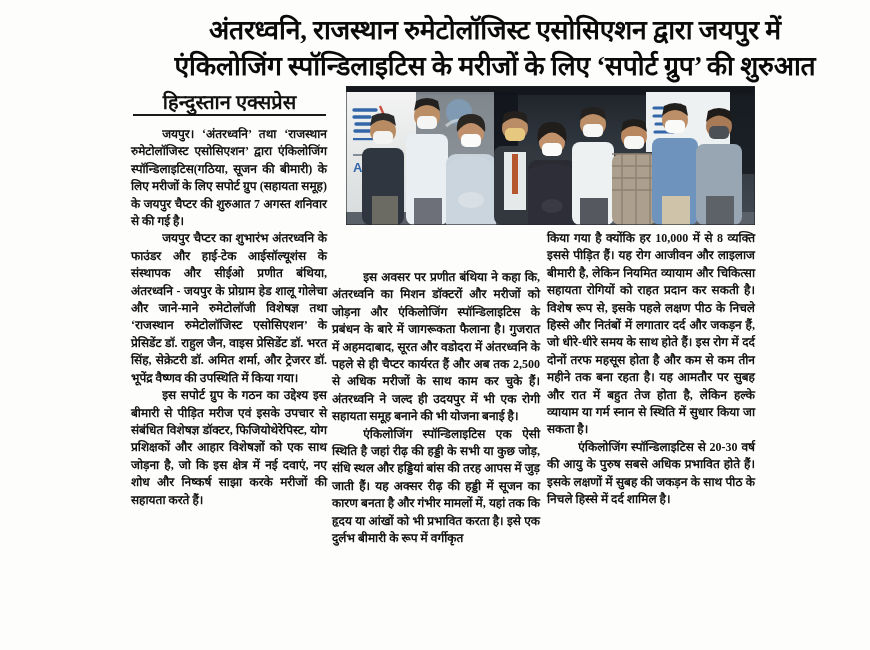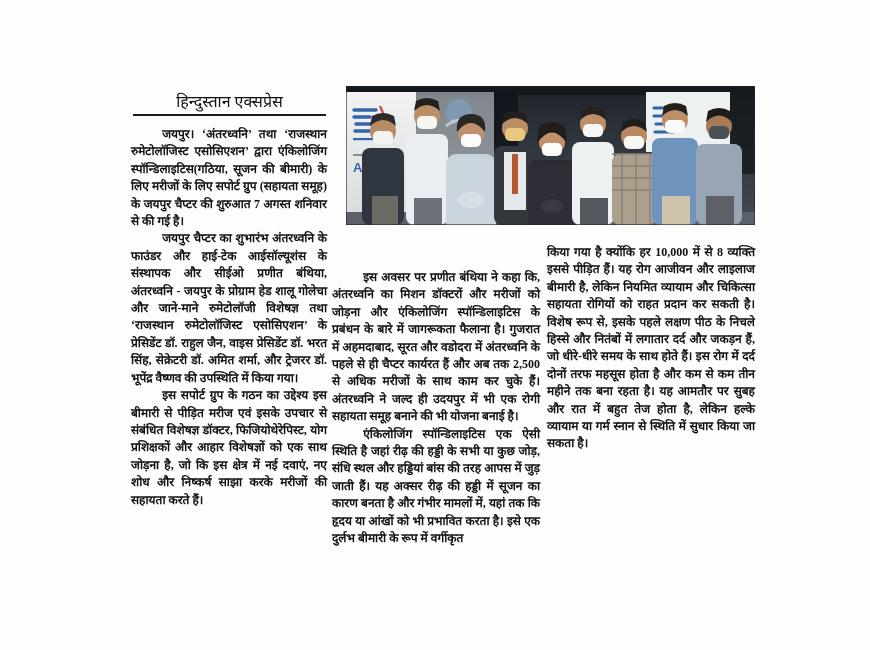--- a/index.html
+++ b/index.html
@@ -28,22 +28,22 @@
     color:#0a0a0a;
     font-family:"Liberation Serif","DejaVu Serif",serif;
   }
   .headline .l2{display:block;}
   
   .byline-wrap{
     position:absolute;
     left:133px;top:93px;width:193px;
   }
   .byline{
-    font-weight:normal;
-    font-size:16px;
+    font-weight:bold;
+    font-size:20px;
     line-height:18px;
     text-align:center;
     color:#111;
   }
   .byline-rule{
     margin-top:3px;
     height:1.6px;
     background:#1a1a1a;
     width:100%;
   }
@@ -63,27 +63,31 @@
     text-align:justify;
     text-justify:inter-word;
     color:#111;
     font-family:"Liberation Serif","DejaVu Serif",serif;
     font-weight:600;
   }
   .col p{margin:0;text-align:justify;}
   .col p.ind{text-indent:2.6em;}
   #col1{left:131px;top:126px;width:196px;}
   #col2{left:332px;top:229px;width:208px;margin-top:40px;}
-  #col3{left:547px;top:244px;width:208px;}
+  #col3{left:547px;top:230px;width:208px;}
 </style>
 </head>
 <body>
 
 <div class="page">
 
+  <div class="headline">
+    <span>अंतरध्वनि, राजस्थान रुमेटोलॉजिस्ट एसोसिएशन द्वारा जयपुर में</span>
+    <span class="l2">एंकिलोजिंग स्पॉन्डिलाइटिस के मरीजों के लिए ‘सपोर्ट ग्रुप’ की शुरुआत</span>
+  </div>
 
   <div class="byline-wrap">
     <div class="byline">हिन्दुस्तान एक्सप्रेस</div>
     <div class="byline-rule"></div>
   </div>
 
   <div class="photo">
     <svg viewBox="0 0 409 139" preserveAspectRatio="none">
       <defs>
         <linearGradient id="wallg" x1="0" y1="0" x2="0" y2="1">
@@ -201,15 +205,16 @@
     <p class="ind">इस सपोर्ट ग्रुप के गठन का उद्देश्य इस बीमारी से पीड़ित मरीज एवं इसके उपचार से संबंधित विशेषज्ञ डॉक्टर, फिजियोथेरेपिस्ट, योग प्रशिक्षकों और आहार विशेषज्ञों को एक साथ जोड़ना है, जो कि इस क्षेत्र में नई दवाएं, नए शोध और निष्कर्ष साझा करके मरीजों की सहायता करते हैं।</p>
   </div>
 
   <div class="col" id="col2">
     <p class="ind">इस अवसर पर प्रणीत बंथिया ने कहा कि, अंतरध्वनि का मिशन डॉक्टरों और मरीजों को जोड़ना और एंकिलोजिंग स्पॉन्डिलाइटिस के प्रबंधन के बारे में जागरूकता फैलाना है। गुजरात में अहमदाबाद, सूरत और वडोदरा में अंतरध्वनि के पहले से ही चैप्टर कार्यरत हैं और अब तक 2,500 से अधिक मरीजों के साथ काम कर चुके हैं। अंतरध्वनि ने जल्द ही उदयपुर में भी एक रोगी सहायता समूह बनाने की भी योजना बनाई है।</p>
     <p class="ind">एंकिलोजिंग स्पॉन्डिलाइटिस एक ऐसी स्थिति है जहां रीढ़ की हड्डी के सभी या कुछ जोड़, संधि स्थल और हड्डियां बांस की तरह आपस में जुड़ जाती हैं। यह अक्सर रीढ़ की हड्डी में सूजन का कारण बनता है और गंभीर मामलों में, यहां तक कि हृदय या आंखों को भी प्रभावित करता है। इसे एक दुर्लभ बीमारी के रूप में वर्गीकृत</p>
   </div>
 
   <div class="col" id="col3">
     <p>किया गया है क्योंकि हर 10,000 में से 8 व्यक्ति इससे पीड़ित हैं। यह रोग आजीवन और लाइलाज बीमारी है, लेकिन नियमित व्यायाम और चिकित्सा सहायता रोगियों को राहत प्रदान कर सकती है। विशेष रूप से, इसके पहले लक्षण पीठ के निचले हिस्से और नितंबों में लगातार दर्द और जकड़न हैं, जो धीरे-धीरे समय के साथ होते हैं। इस रोग में दर्द दोनों तरफ महसूस होता है और कम से कम तीन महीने तक बना रहता है। यह आमतौर पर सुबह और रात में बहुत तेज होता है, लेकिन हल्के व्यायाम या गर्म स्नान से स्थिति में सुधार किया जा सकता है।</p>
+    <p class="ind">एंकिलोजिंग स्पॉन्डिलाइटिस से 20-30 वर्ष की आयु के पुरुष सबसे अधिक प्रभावित होते हैं। इसके लक्षणों में सुबह की जकड़न के साथ पीठ के निचले हिस्से में दर्द शामिल है।</p>
   </div>
 
 </div>
 
 </body></html>

